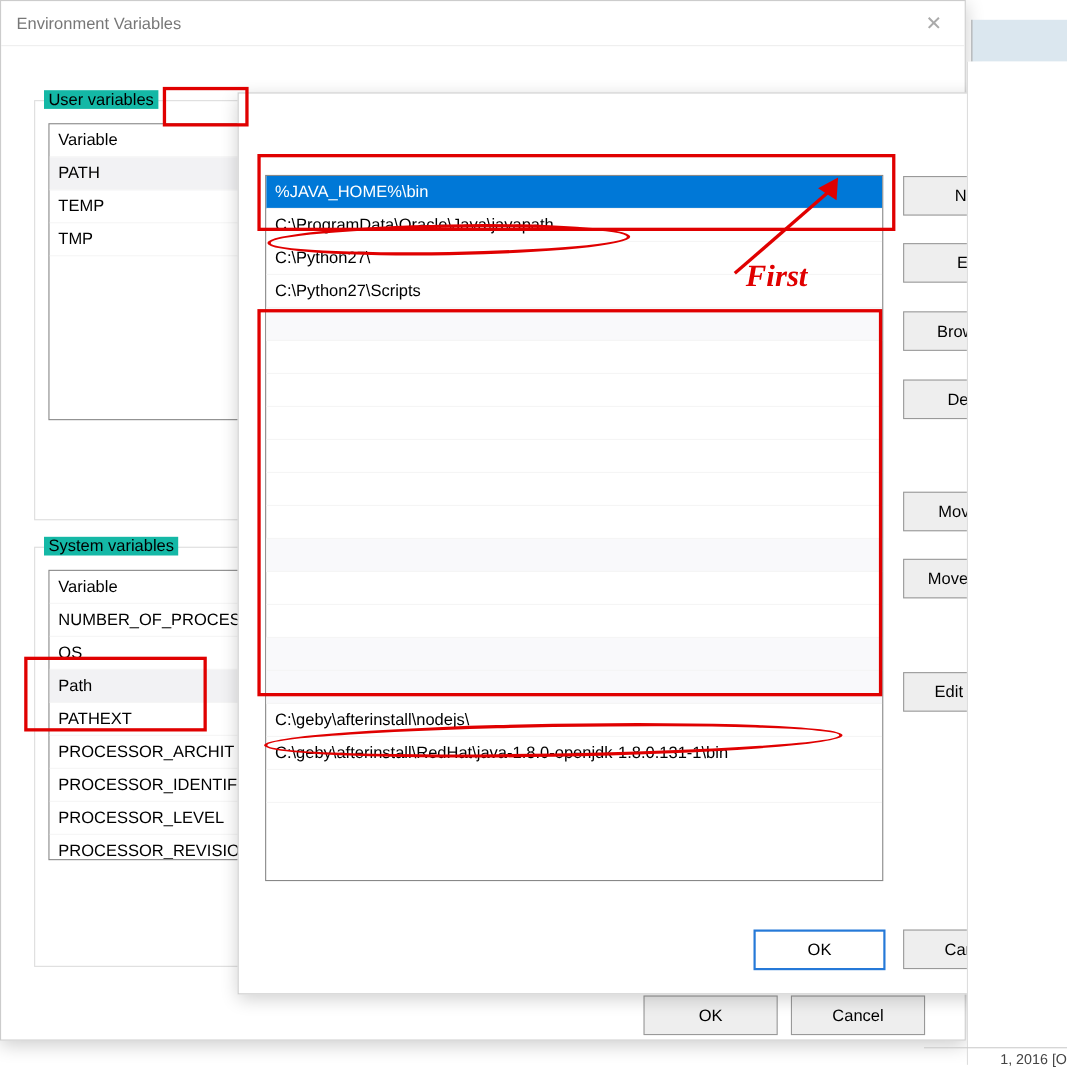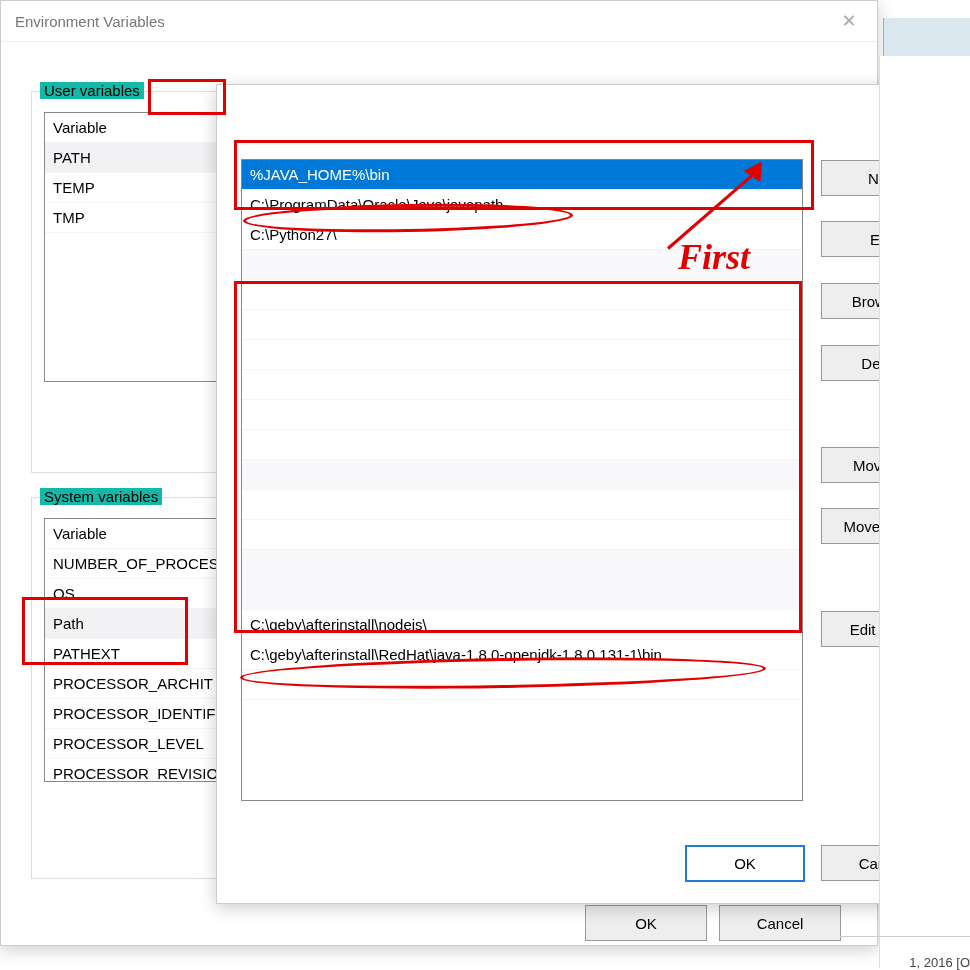--- a/index.html
+++ b/index.html
@@ -15,22 +15,22 @@
   .row.header{font-weight:400;}
   .row.shade{background:#f9f9fb;}
   .row.sel{background:#f2f2f4;}
   .btn{position:absolute;height:34px;border:1px solid #999;background:#eee;display:flex;align-items:center;justify-content:center;font-size:15px;cursor:pointer;}
   .btn.primary{border:2px solid #2579d8;background:#fff;color:#000;height:33px;}
   
   .redbox{position:absolute;border:3px solid #e00000;pointer-events:none;}
   .ellipse{position:absolute;border:3px solid #e00000;border-radius:50%;pointer-events:none;transform:rotate(-1deg);}
   .arrow-line{position:absolute;background:#e00000;height:3px;transform-origin:left center;pointer-events:none;}
   .arrow-head{position:absolute;width:0;height:0;border-left:10px solid transparent;border-right:10px solid transparent;border-bottom:18px solid #e00000;pointer-events:none;}
-  .first-text{position:absolute;color:#e00000;font-weight:bold;font-size:36px;font-style:italic;font-family:"Times New Roman",serif;pointer-events:none;}
-  .desktop-fragment{position:absolute;right:0;bottom:0;width:130px;font-size:13px;color:#444;text-align:right;border-top:1px solid #ccc;padding-top:18px;}
+  .first-text{position:absolute;color:#e00000;font-weight:bold;font-size:28px;font-style:italic;font-family:"Times New Roman",serif;pointer-events:none;}
+  .desktop-fragment{position:absolute;right:0;bottom:0;width:130px;font-size:13px;color:#444;text-align:right;border-top:1px solid #ccc;padding-top:2px;}
 </style>
 </head>
 <body>
 
 <div class="win" style="left:0;top:0;width:876px;height:944px;">
   <div class="titlebar inactive">
     <span>Environment Variables</span>
     <span class="close-icon inactive">✕</span>
   </div>
 
@@ -62,20 +62,21 @@
   <div class="btn" style="left:584px;top:904px;width:120px;">OK</div>
   <div class="btn" style="left:718px;top:904px;width:120px;">Cancel</div>
 </div>
 
 <div class="win" style="left:216px;top:84px;width:744px;height:818px;">
 
   <div class="list" style="left:24px;top:74px;width:560px;height:640px;">
     <div class="row" style="background:#0078d7;color:#fff;">%JAVA_HOME%\bin</div>
     <div class="row">C:\ProgramData\Oracle\Java\javapath</div>
     <div class="row">C:\Python27\</div>
+    <div class="row">C:\Python27\Scripts</div>
     <div class="row shade"></div>
     <div class="row"></div>
     <div class="row"></div>
     <div class="row"></div>
     <div class="row"></div>
     <div class="row"></div>
     <div class="row"></div>
     <div class="row shade"></div>
     <div class="row"></div>
     <div class="row"></div>

